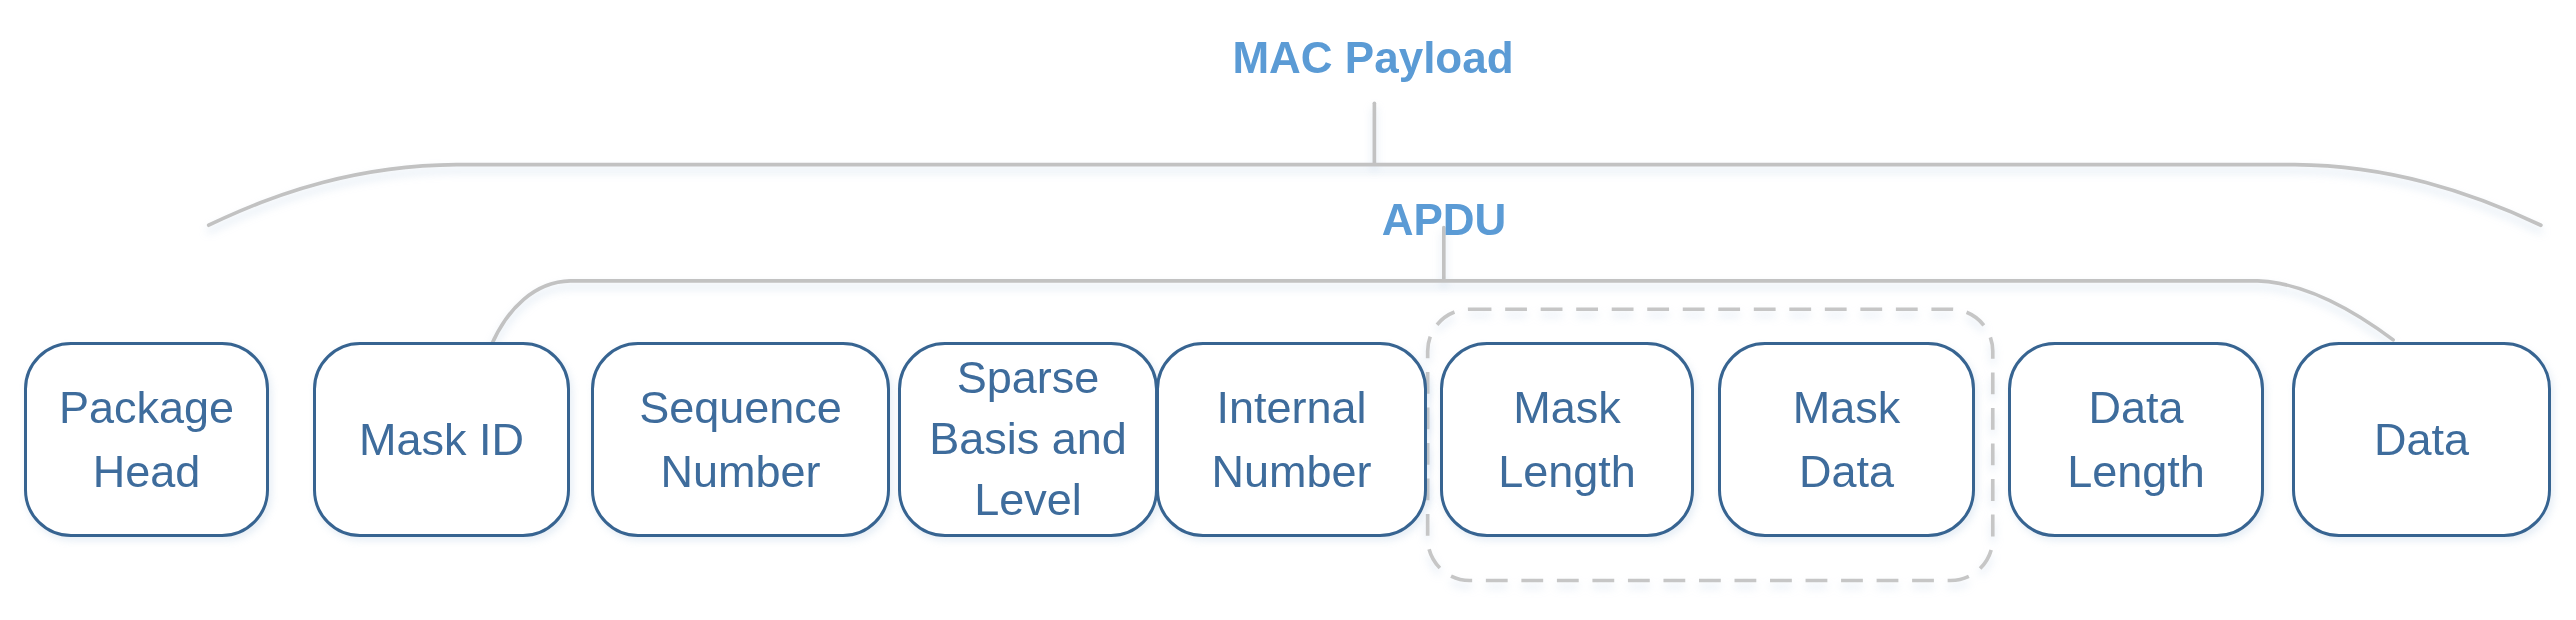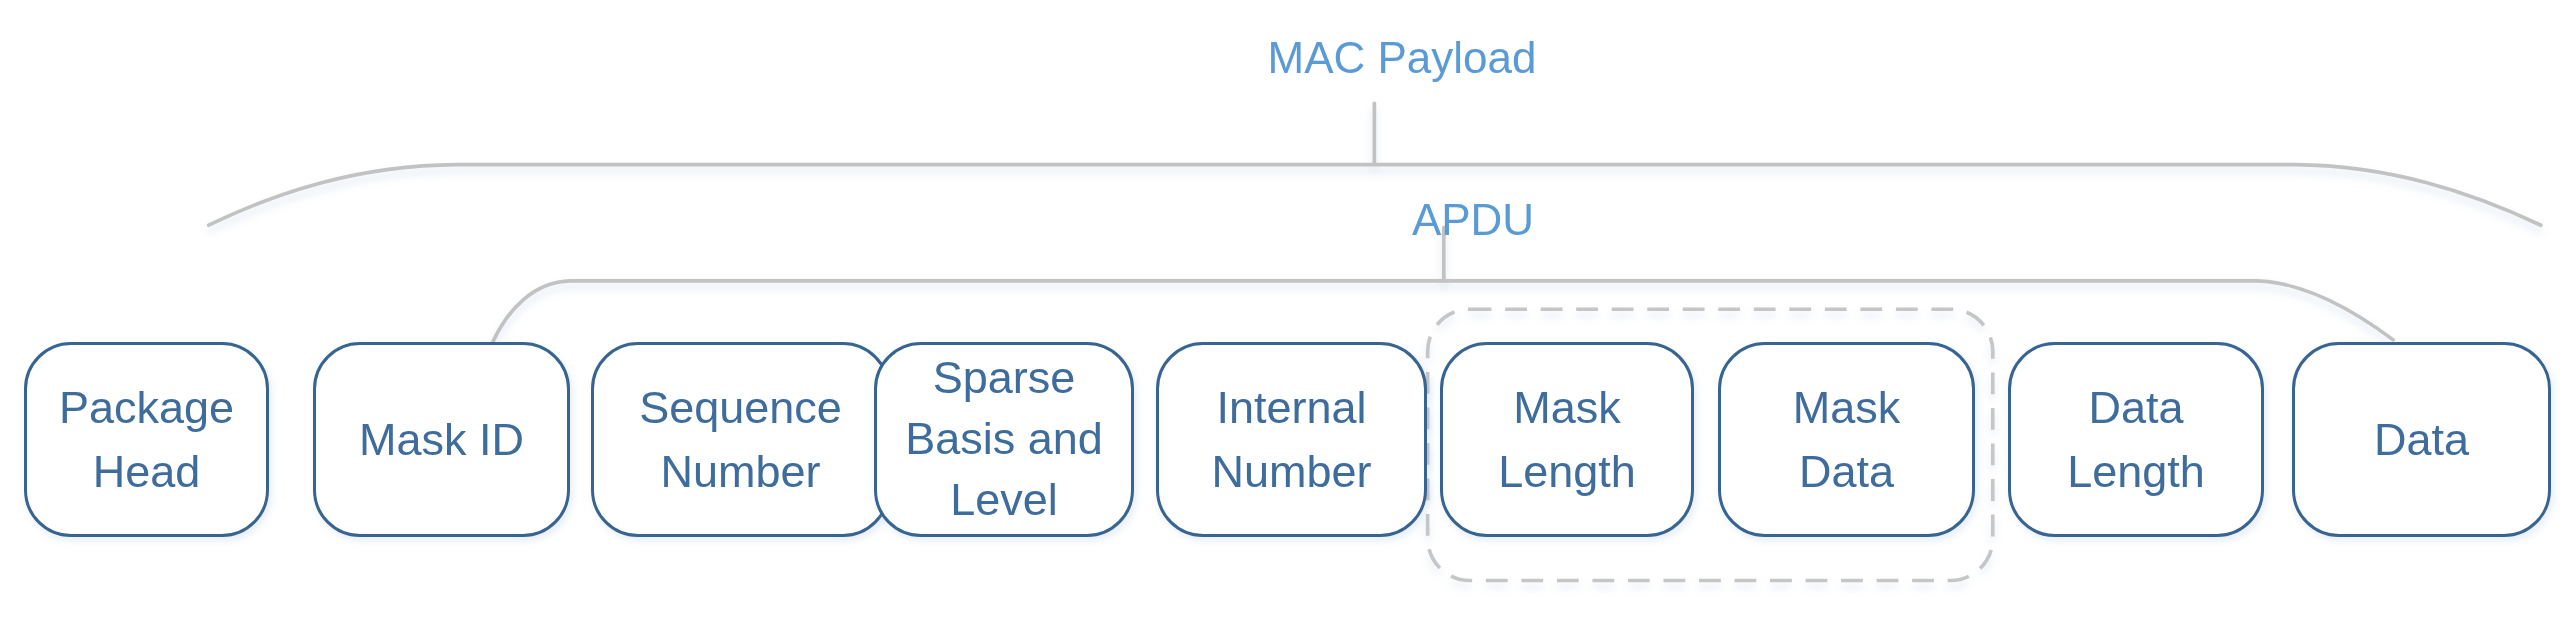--- a/index.html
+++ b/index.html
@@ -18,22 +18,21 @@
     font-family:"Liberation Sans", sans-serif;
     overflow:hidden;
   }
   .tier-label{
     position:absolute;
     transform:translateX(-50%);
     color:var(--accent-blue);
     font-size:44px;
     line-height:1.1;
     white-space:nowrap;
-    font-weight:400;
-    margin-left:29px;
+    font-weight:700;
   }
   #svg-layer{position:absolute;left:0;top:0;width:2576px;height:620px;}
   .gray-stroke{
     fill:none;
     stroke:var(--line-gray);
     stroke-width:4.5;
     stroke-linecap:round;
     filter:drop-shadow(0px 7px 5px rgba(150,180,215,0.35));
   }
   .dash-stroke{
@@ -90,21 +89,21 @@
 
   <div class="box" style="left:313px;width:257px">
     <span class="box-label">Mask ID</span>
   </div>
 
   <div class="box" style="left:591px;width:299px">
     <span class="box-label">Sequence
 Number</span>
   </div>
 
-  <div class="box" style="left:874px;width:260px">
+  <div class="box" style="left:898px;width:260px">
     <span class="box-label" style="line-height:1.35">Sparse
 Basis and
 Level</span>
   </div>
 
   <div class="box" style="left:1156px;width:271px">
     <span class="box-label">Internal
 Number</span>
   </div>
 

